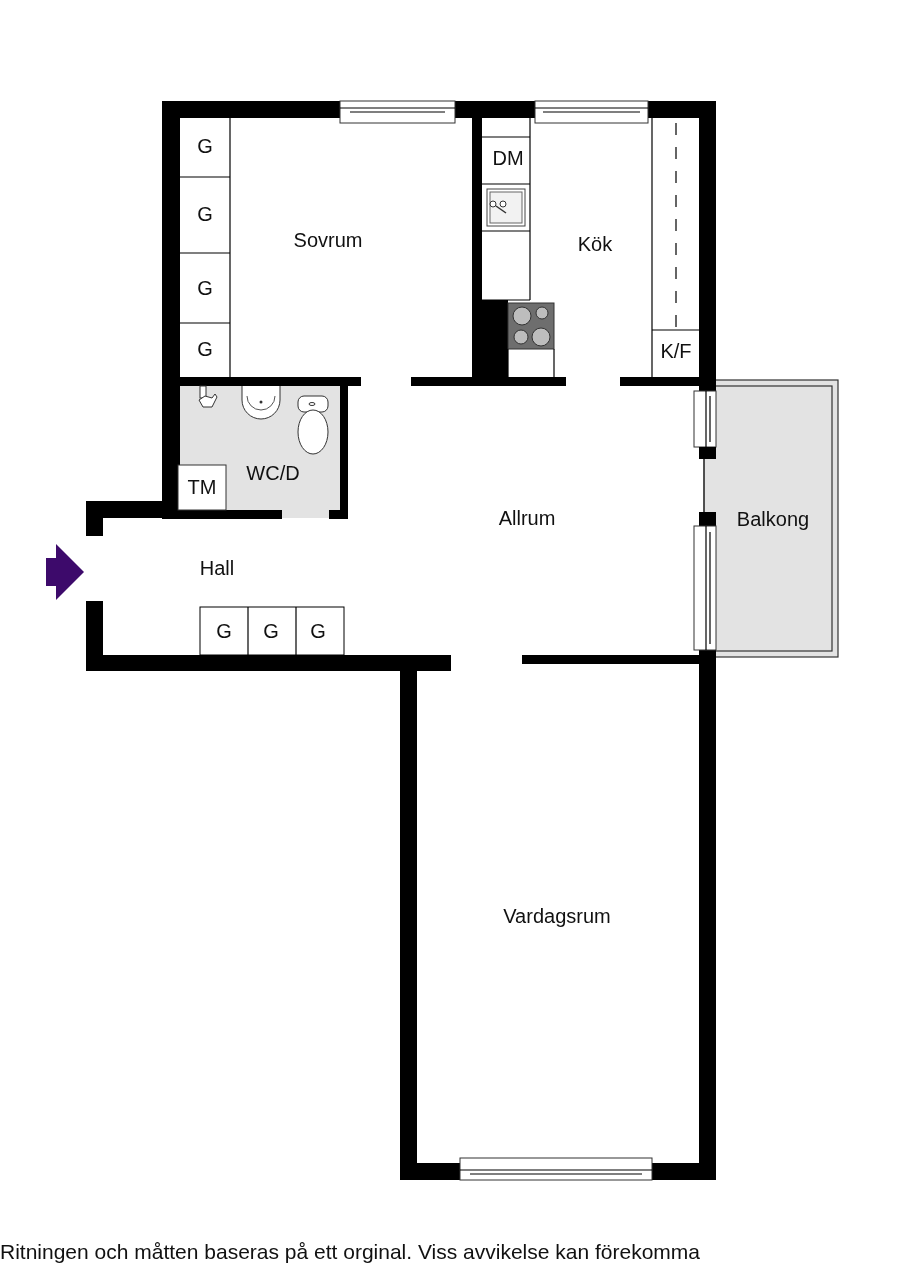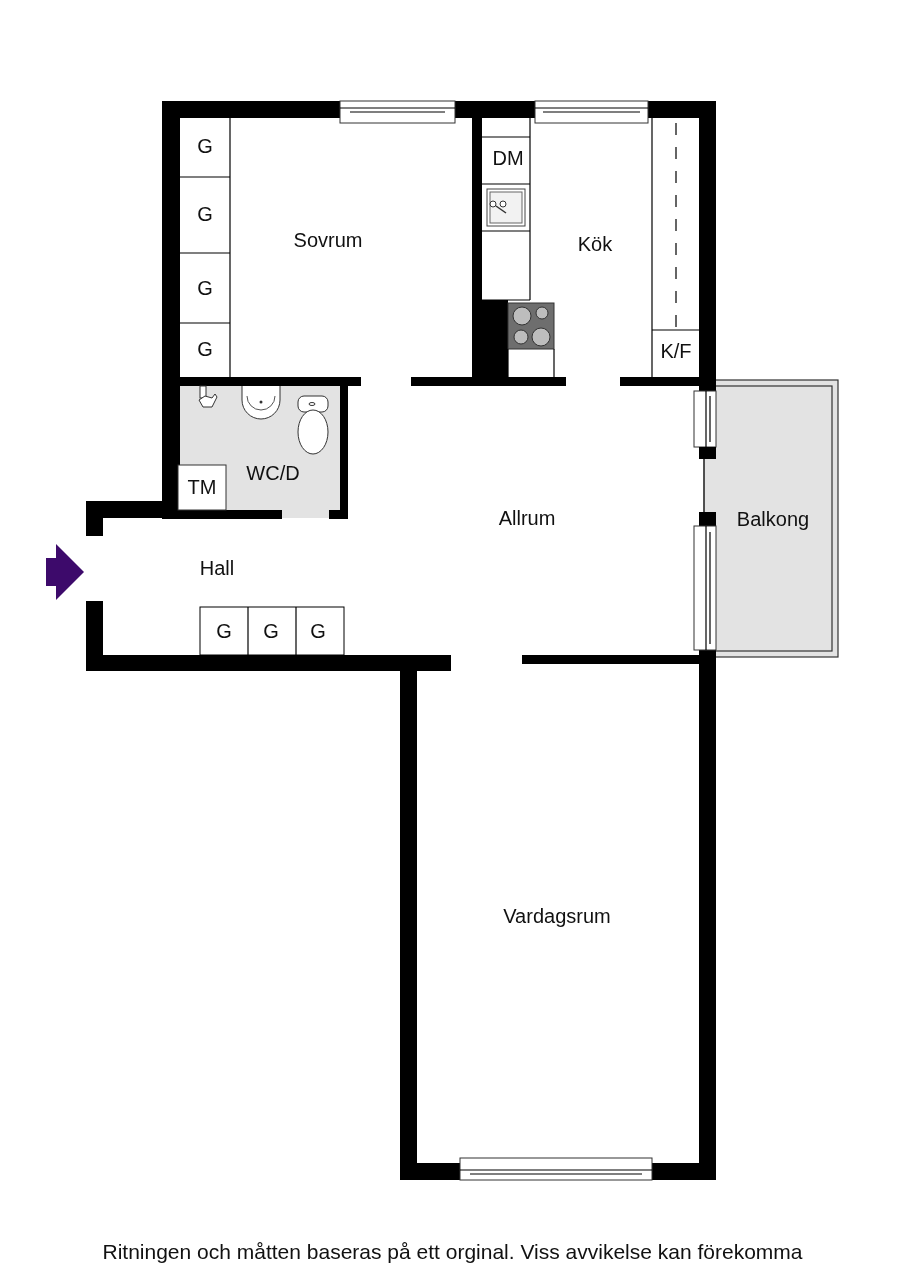--- a/index.html
+++ b/index.html
@@ -4,21 +4,21 @@
 <style>
   html, body { margin:0; padding:0; background:#ffffff; }
   body { width:905px; height:1280px; position:relative; overflow:hidden;
          font-family:"Liberation Sans", sans-serif; }
   #plan { position:absolute; left:0; top:0; width:905px; height:1280px; }
   .wall { fill:#000000; }
   .floor-gray { fill:#e3e3e3; }
   .line { fill:none; stroke:#000; stroke-width:1.2; }
   .thin { fill:#fff; stroke:#333; stroke-width:1; }
   .label { font-family:"Liberation Sans", sans-serif; font-size:20px; fill:#111; text-anchor:middle; dominant-baseline:middle; }
-  .footer { position:absolute; left:0; width:905px; top:1240px; text-align:center;
+  .footer { position:absolute; left:0; width:905px; top:1240px; text-align:left;
             font-size:21px; color:#111; font-family:"Liberation Sans", sans-serif; }
 </style>
 </head>
 <body>
 
 <svg id="plan" viewBox="0 0 905 1280" xmlns="http://www.w3.org/2000/svg">
 
   <rect class="floor-gray" x="178" y="385" width="162" height="133"></rect>
   <rect class="floor-gray" x="704" y="380" width="134" height="277"></rect>
   <rect class="line" x="704" y="380" width="134" height="277" style="stroke:#333"></rect>

